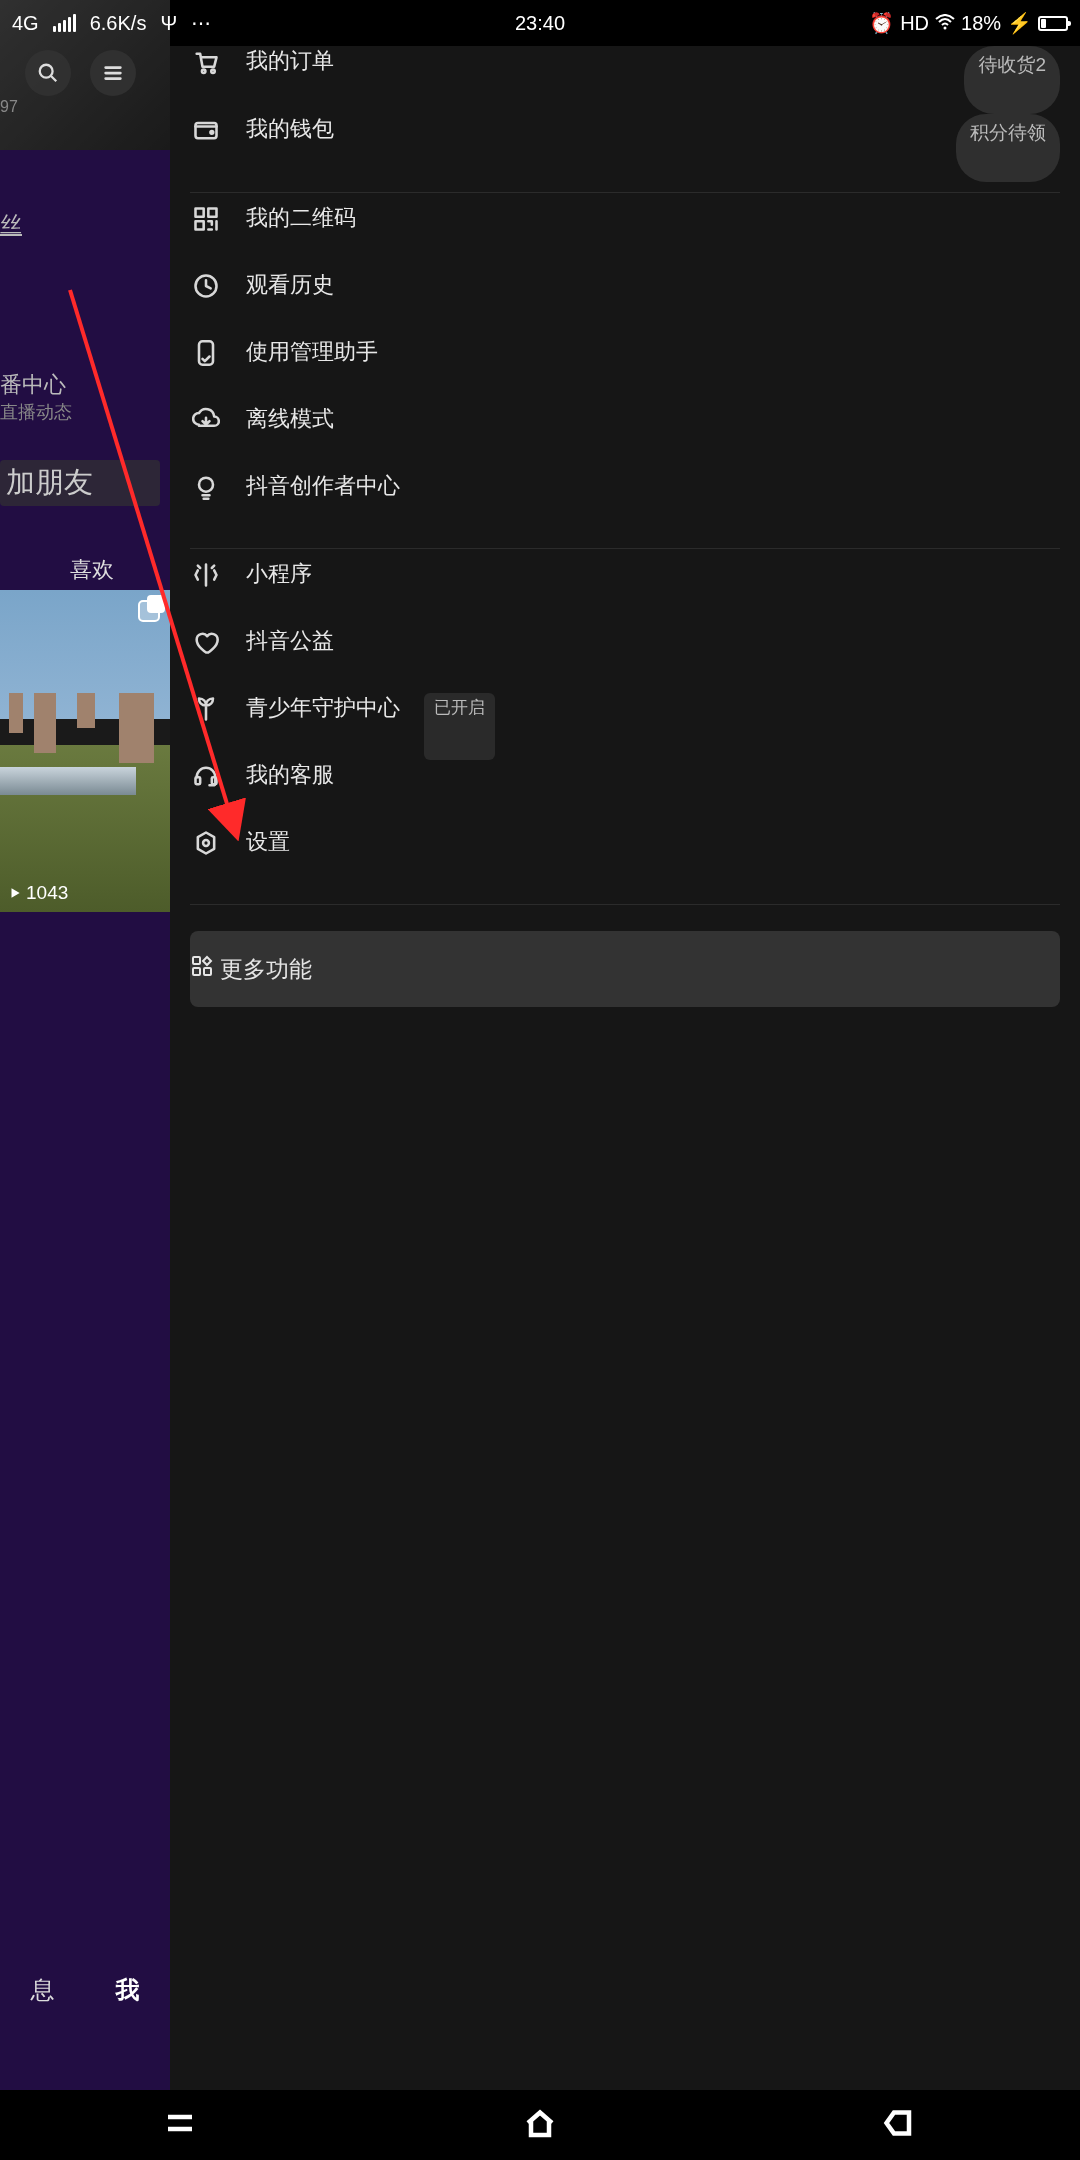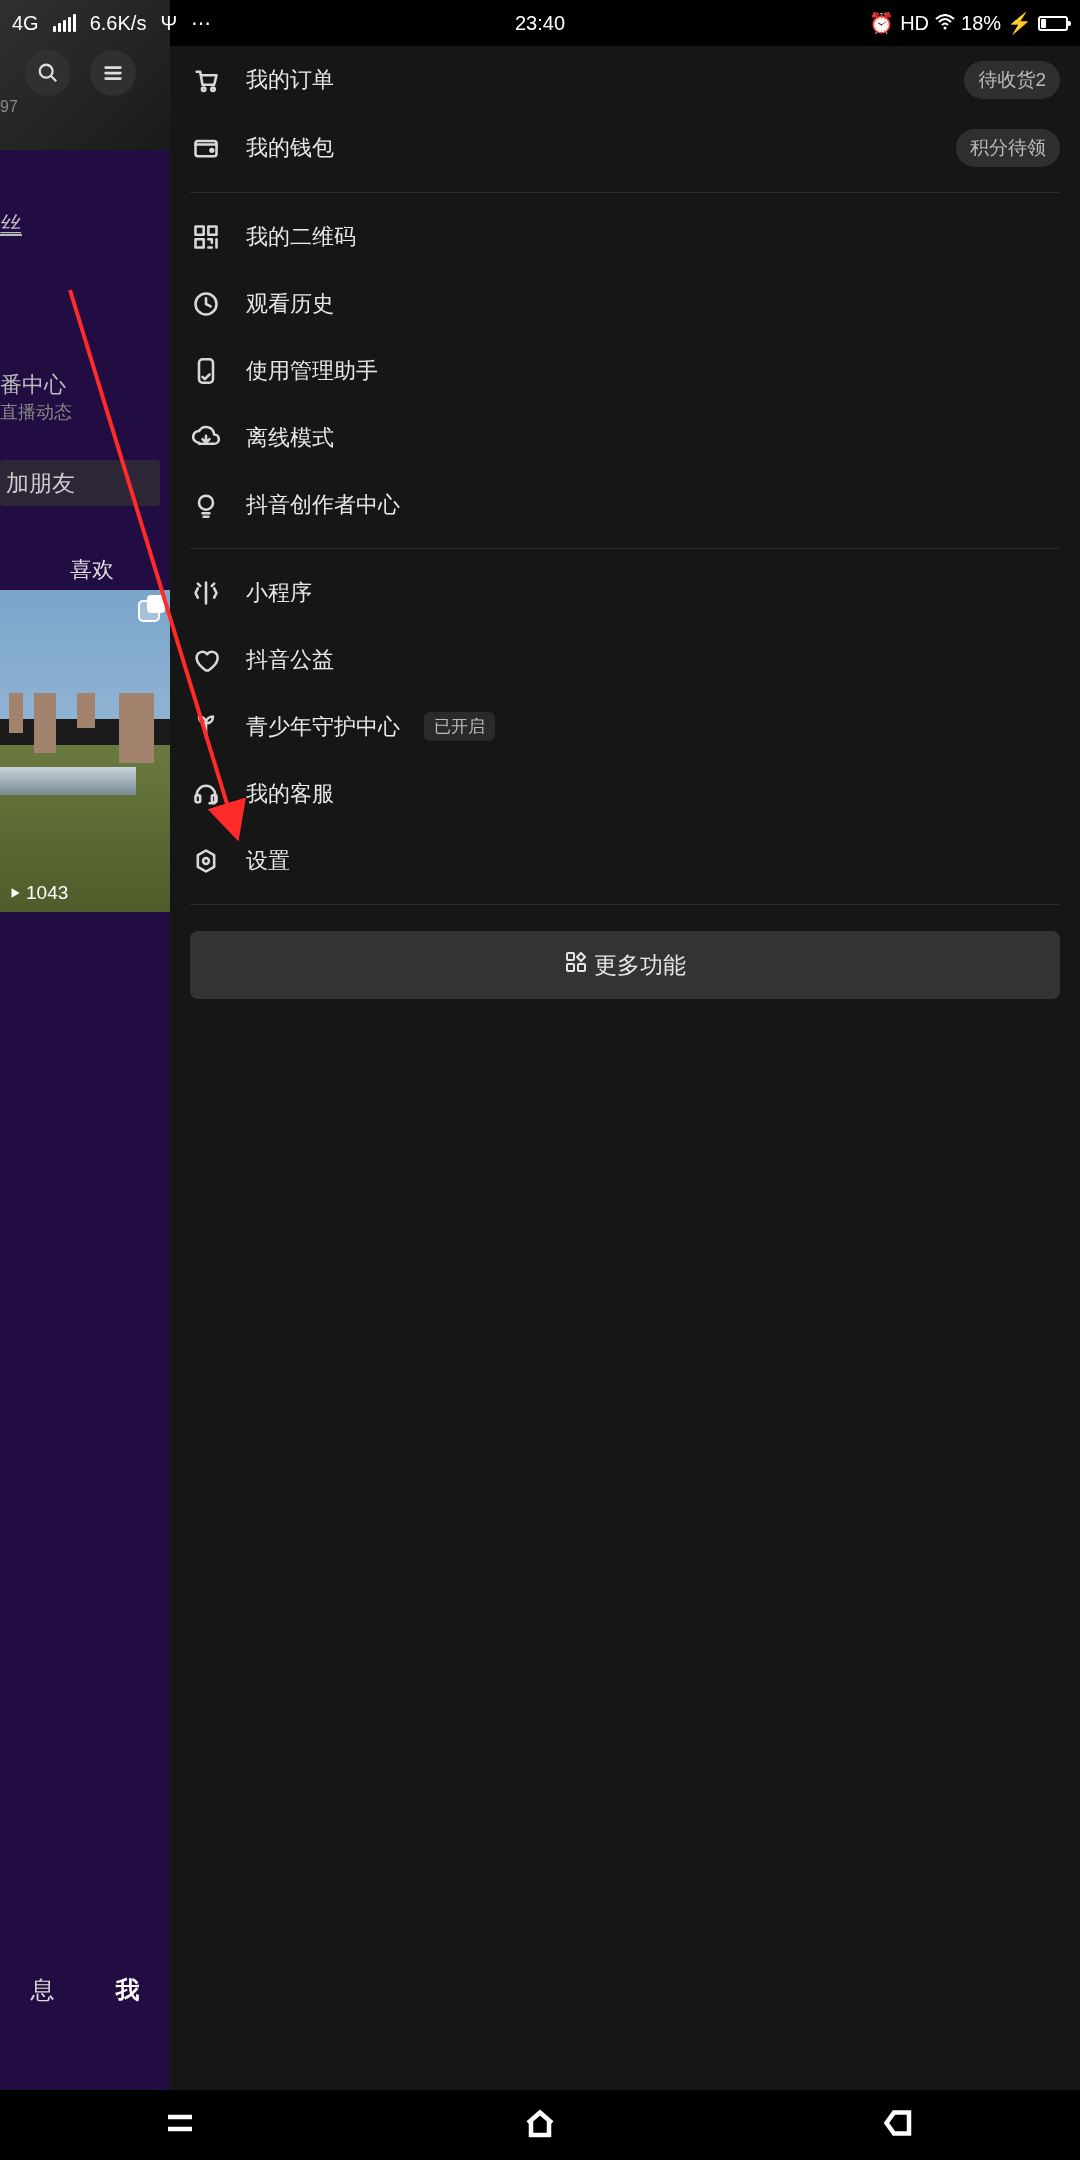--- a/index.html
+++ b/index.html
@@ -36,32 +36,32 @@
 .bldg.b4{left:70%;width:35px;height:70px}
 .multi-icon{position:absolute;top:10px;right:10px;width:22px;height:22px;border:2.5px solid #fff;border-radius:5px;background:rgba(255,255,255,.3)}
 .multi-icon::after{content:"";position:absolute;top:-7px;right:-7px;width:18px;height:18px;background:#fff;border-radius:4px}
 .play-count{position:absolute;bottom:8px;left:8px;color:#fff;font-size:19px;display:flex;align-items:center;gap:4px}
 
 
 .tabs-under{position:absolute;bottom:70px;left:0;width:170px;height:60px;display:flex;align-items:center;justify-content:space-around;color:#ddd;font-size:24px}
 
 
 .drawer{position:absolute;top:46px;bottom:70px;left:170px;right:0;background:#161616;z-index:10;padding:0 20px;overflow:hidden}
-.menu-row{display:flex;align-items:center;height:67px;font-size:22px;color:#e8e8e8}
+.menu-row{display:flex;height:67px;font-size:22px;color:#e8e8e8}
 .menu-row.tall{height:68px}
 .menu-icon{width:32px;height:32px;margin-right:24px;flex-shrink:0;color:#d8d8d8;display:flex;align-items:center;justify-content:center}
 .menu-icon svg{width:28px;height:28px;stroke:currentColor;stroke-width:2.2;fill:none;stroke-linecap:round;stroke-linejoin:round}
 .menu-label{flex-shrink:0}
 .menu-spacer{flex:1}
 .badge{background:#2f2f2f;color:#bbb;font-size:19px;padding:6px 14px;border-radius:30px}
 .badge.inline{background:#2a2a2a;padding:3px 10px;font-size:17px;border-radius:6px;margin-left:24px}
 .divider{height:1px;background:#2b2b2b;margin:10px 0}
 .group-top{margin-top:4px}
 
-.more-btn{margin:26px 0 0;height:68px;background:#333;border-radius:8px;display:flex;align-items:center;justify-content:center;gap:6px;font-size:23px;color:#e5e5e5}
+.more-btn{margin:26px 0 0;height:76px;background:#333;border-radius:8px;display:flex;align-items:center;justify-content:flex-start;gap:6px;font-size:23px;color:#e5e5e5}
 
 
 .navbar{position:absolute;bottom:0;left:0;right:0;height:70px;background:#000;display:flex;align-items:center;justify-content:space-around;z-index:40}
 .navbar svg{stroke:#fff;stroke-width:3;fill:none;width:36px;height:36px}
 
 
 .arrow-svg{position:absolute;top:0;left:0;width:756px;height:1512px;z-index:50;pointer-events:none}
 </style>
 </head>
 <body>
@@ -108,21 +108,21 @@
   </div>
   <div class="icon-btn" style="top:50px;left:90px">
     <svg width="22" height="22" viewBox="0 0 24 24">
         <path d="M4 6h16M4 12h16M4 18h16" stroke="#ddd" stroke-width="3" stroke-linecap="round"></path>
       </svg>
   </div>
   <div class="profile-txt" style="top:98px;left:0;font-size:16px;color:#888">97</div>
   <div class="profile-txt" style="top:210px;left:0;text-decoration:underline">丝</div>
   <div class="profile-txt" style="top:370px;left:0">番中心</div>
   <div class="profile-txt" style="top:400px;left:0;font-size:18px;color:#888">直播动态</div>
-  <div style="position:absolute;top:460px;left:0;right:10px;height:46px;background:rgba(50,50,50,.7);border-radius:4px;display:flex;align-items:center;padding-left:6px;color:#ccc;font-size:23px">加朋友</div>
+  <div style="position:absolute;top:460px;left:0;right:10px;height:46px;background:rgba(50,50,50,.7);border-radius:4px;display:flex;align-items:center;padding-left:6px;color:#ccc;font-size:29px">加朋友</div>
   <div class="profile-txt" style="top:555px;left:70px;color:#ddd">喜欢</div>
   <div class="thumb">
     <div class="sky"></div>
       <div class="ground"></div>
       <div class="water"></div>
     <div class="bldg b1"></div>
       <div class="bldg b2"></div>
       <div class="bldg b3"></div>
       <div class="bldg b4"></div>
     <div class="multi-icon"></div>

